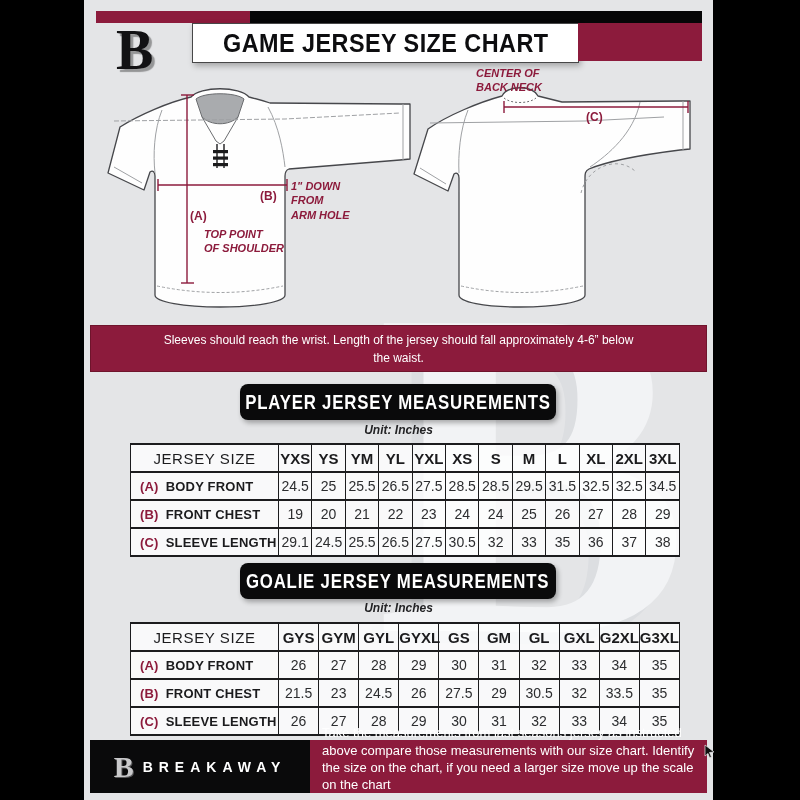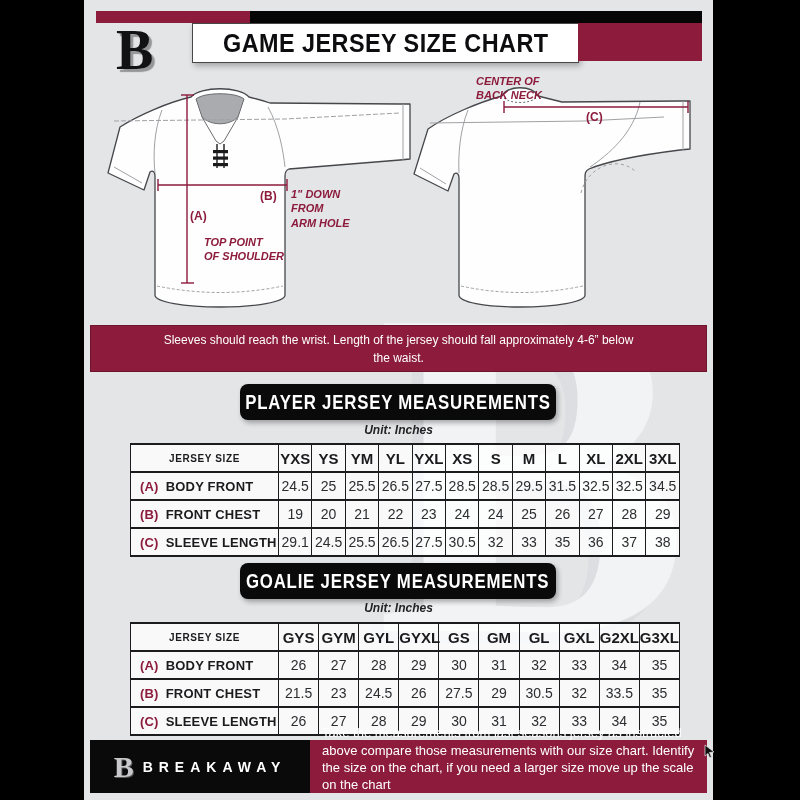--- a/index.html
+++ b/index.html
@@ -21,41 +21,41 @@
              border:1px solid #474748;box-shadow:2px 3px 6px rgba(0,0,0,0.28);
              display:flex;align-items:center;justify-content:center;}
   .title-box span{font-size:26px;font-weight:800;color:#0d0d0f;letter-spacing:0.5px;
                   transform:scaleX(0.9);white-space:nowrap;}
   .title-maroon{position:absolute;left:494px;top:23px;width:124px;height:38px;background:var(--maroon);}
 
   
   .jerseys{position:absolute;left:0;top:55px;}
   .dlabel{position:absolute;color:var(--maroon);font-weight:700;font-size:12px;}
   .dcaption{position:absolute;color:var(--maroon);font-weight:700;font-style:italic;font-size:11px;
-            line-height:1.3;white-space:pre-line;margin-top:8px;}
+            line-height:1.3;white-space:pre-line;}
 
   
   .banner{position:absolute;left:6px;top:325px;width:617px;height:47px;background:var(--maroon);
           border:1px solid #6f142c;box-sizing:border-box;display:flex;align-items:center;justify-content:center;}
   .banner div{width:480px;color:#fff;font-size:12px;line-height:1.5;text-align:center;}
 
   
   .pill{position:absolute;left:156px;width:316px;height:36px;background:#0a0a0b;border-radius:8px;
         box-shadow:2px 3px 5px rgba(0,0,0,0.3);display:flex;align-items:center;justify-content:center;}
   .pill span{color:#fff;font-weight:800;font-size:21px;letter-spacing:1px;transform:scaleX(0.8);white-space:nowrap;}
   .unit{position:absolute;left:0;width:629px;text-align:center;font-size:12px;font-weight:700;
         font-style:italic;color:#232325;}
 
   
   table.size-table{position:absolute;left:46px;width:550px;border-collapse:collapse;table-layout:fixed;
                    background:rgba(255,255,255,0.78);}
   table.size-table th,table.size-table td{border:1px solid #1c1c1e;border-top-width:2px;border-bottom-width:2px;
                    height:26px;text-align:center;padding:0;color:#2c2d2f;font-size:14px;}
   table.size-table th{font-size:15px;font-weight:700;color:#1b1b1d;}
-  table.size-table th.col0{width:147px;font-size:10px;font-weight:700;letter-spacing:0.6px;}
+  table.size-table th.col0{width:147px;font-size:15px;font-weight:400;letter-spacing:0.6px;}
   table.size-table td.col0{text-align:left;padding-left:9px;font-size:13px;font-weight:700;color:#1b1b1d;letter-spacing:0.2px;}
   table.size-table td.col0 .key{color:var(--maroon);font-weight:800;margin-right:7px;}
 
   
   .footer-black{position:absolute;left:6px;top:740px;width:220px;height:53px;background:#0a0a0b;
                 display:flex;align-items:center;justify-content:center;gap:9px;}
   .footer-black .blogo{font:700 30px "Liberation Serif",serif;color:#c9c9cb;text-shadow:1px 1px 0 #58585a;line-height:1;}
   .footer-black .bname{color:#fff;font-size:14px;font-weight:700;letter-spacing:6px;}
   .footer-maroon{position:absolute;left:226px;top:740px;width:397px;height:53px;background:var(--maroon);
                  display:flex;align-items:flex-end;}

